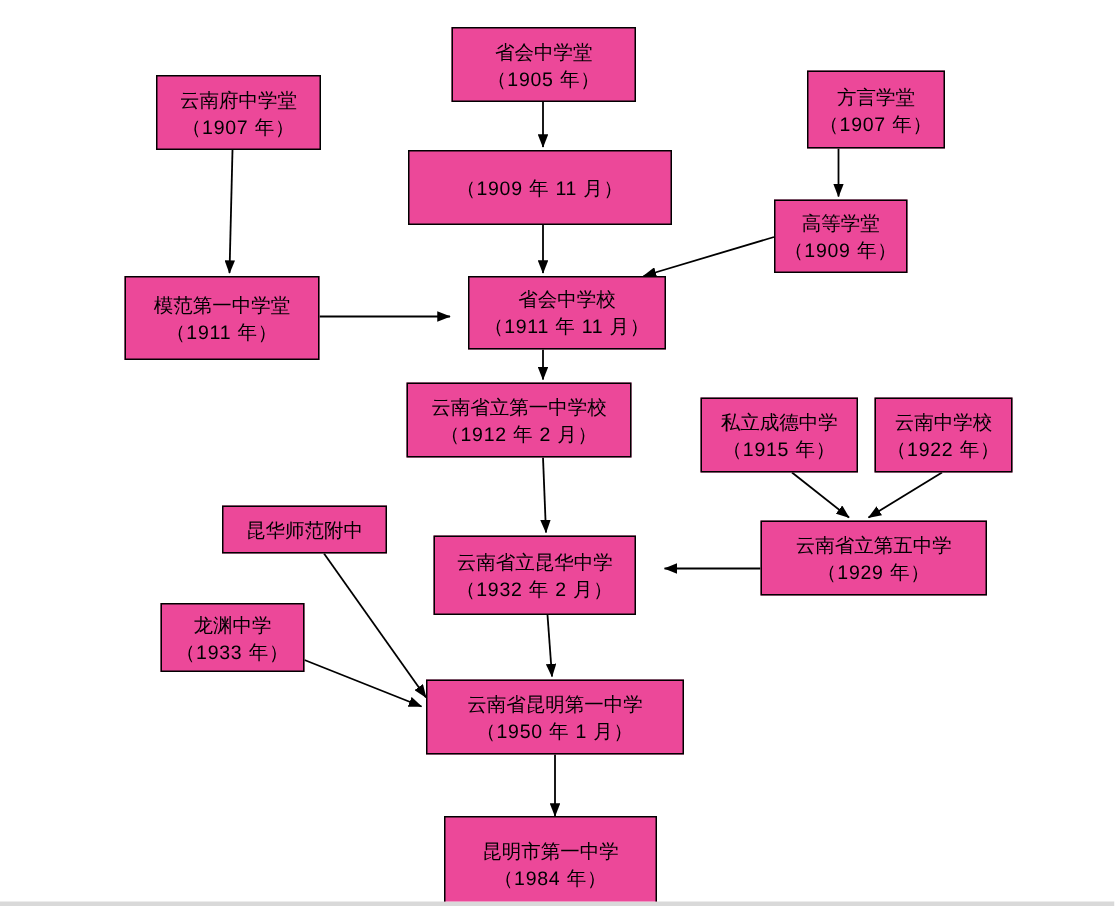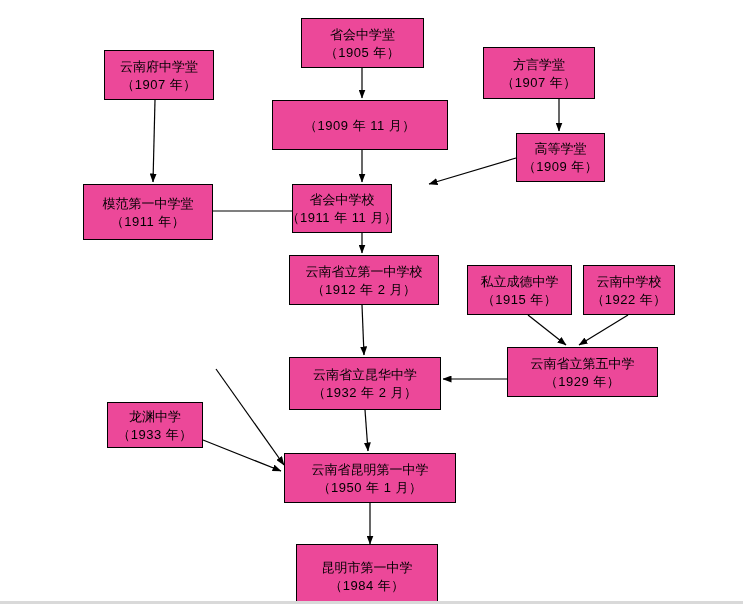--- a/index.html
+++ b/index.html
@@ -69,66 +69,69 @@
   <div class="node" style="left:301px;top:18px;width:123px;height:50px">
     <span class="nm">省会中学堂</span>
     <span class="yr">（1905 年）</span>
   </div>
 
   <div class="node" style="left:104px;top:50px;width:110px;height:50px">
     <span class="nm">云南府中学堂</span>
     <span class="yr">（1907 年）</span>
   </div>
 
-  <div class="node" style="left:483px;top:47px;width:112px;height:52px">
+  <div class="node" style="left:538px;top:47px;width:92px;height:52px">
     <span class="nm">方言学堂</span>
     <span class="yr">（1907 年）</span>
   </div>
 
   <div class="node" style="left:272px;top:100px;width:176px;height:50px">
     <span class="yr">（1909 年 11 月）</span>
   </div>
 
   <div class="node" style="left:516px;top:133px;width:89px;height:49px">
     <span class="nm">高等学堂</span>
     <span class="yr">（1909 年）</span>
   </div>
 
   <div class="node" style="left:83px;top:184px;width:130px;height:56px">
     <span class="nm">模范第一中学堂</span>
     <span class="yr">（1911 年）</span>
   </div>
 
-  <div class="node" style="left:292px;top:184px;width:100px;height:49px">
+  <div class="node" style="left:312px;top:184px;width:132px;height:49px">
     <span class="nm">省会中学校</span>
     <span class="yr">（1911 年 11 月）</span>
   </div>
 
-  <div class="node" style="left:289px;top:255px;width:150px;height:50px">
+  <div class="node" style="left:271px;top:255px;width:150px;height:50px">
     <span class="nm">云南省立第一中学校</span>
     <span class="yr">（1912 年 2 月）</span>
   </div>
 
   <div class="node" style="left:467px;top:265px;width:105px;height:50px">
     <span class="nm">私立成德中学</span>
     <span class="yr">（1915 年）</span>
   </div>
 
   <div class="node" style="left:583px;top:265px;width:92px;height:50px">
     <span class="nm">云南中学校</span>
     <span class="yr">（1922 年）</span>
   </div>
 
+  <div class="node" style="left:148px;top:337px;width:110px;height:32px">
+    <span class="nm">昆华师范附中</span>
+  </div>
 
   <div class="node" style="left:507px;top:347px;width:151px;height:50px">
     <span class="nm">云南省立第五中学</span>
     <span class="yr">（1929 年）</span>
   </div>
 
-  <div class="node" style="left:289px;top:357px;width:152px;height:53px">
+  <div class="node" style="left:289px;top:357px;width:135px;height:53px">
     <span class="nm">云南省立昆华中学</span>
     <span class="yr">（1932 年 2 月）</span>
   </div>
 
   <div class="node" style="left:107px;top:402px;width:96px;height:46px">
     <span class="nm">龙渊中学</span>
     <span class="yr">（1933 年）</span>
   </div>
 
   <div class="node" style="left:284px;top:453px;width:172px;height:50px">

